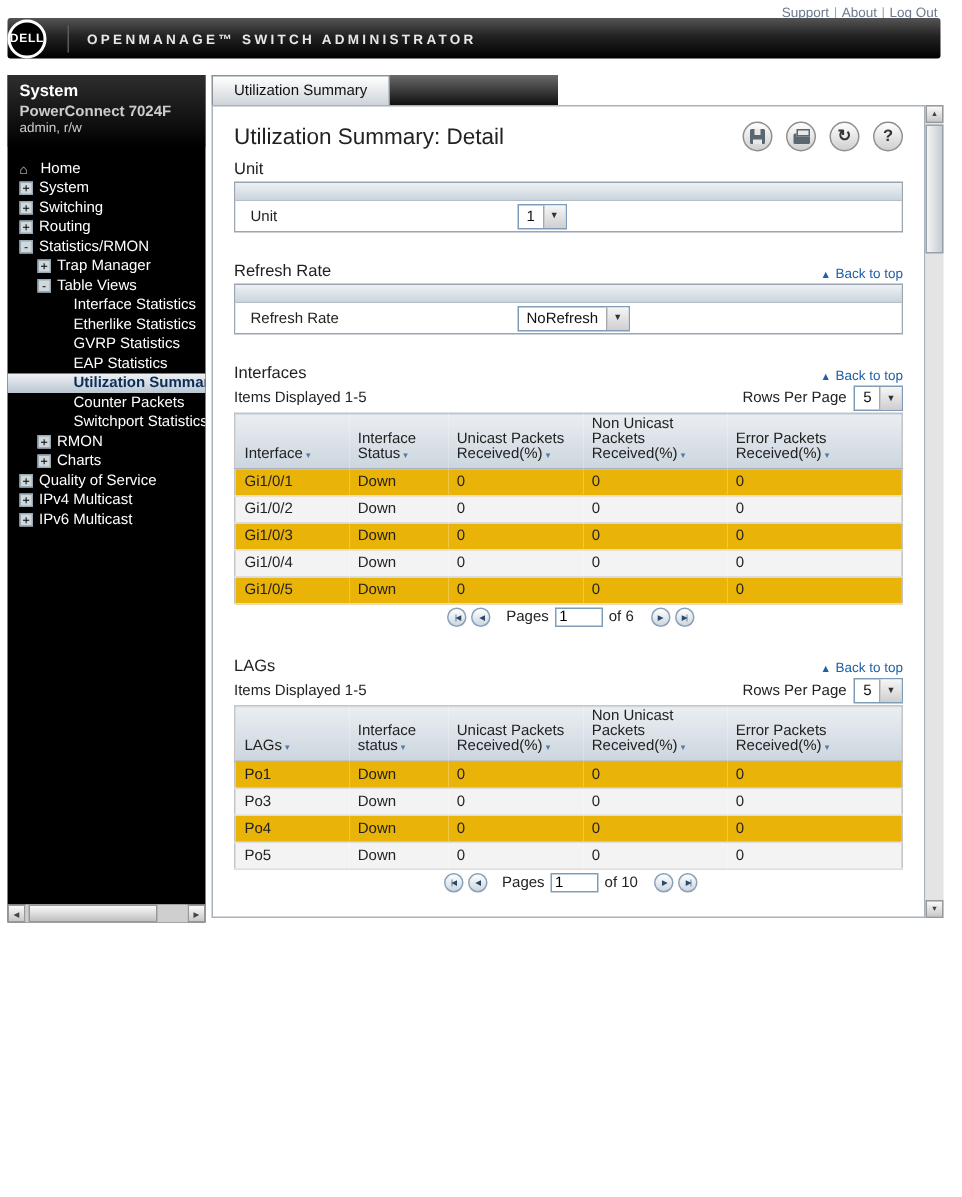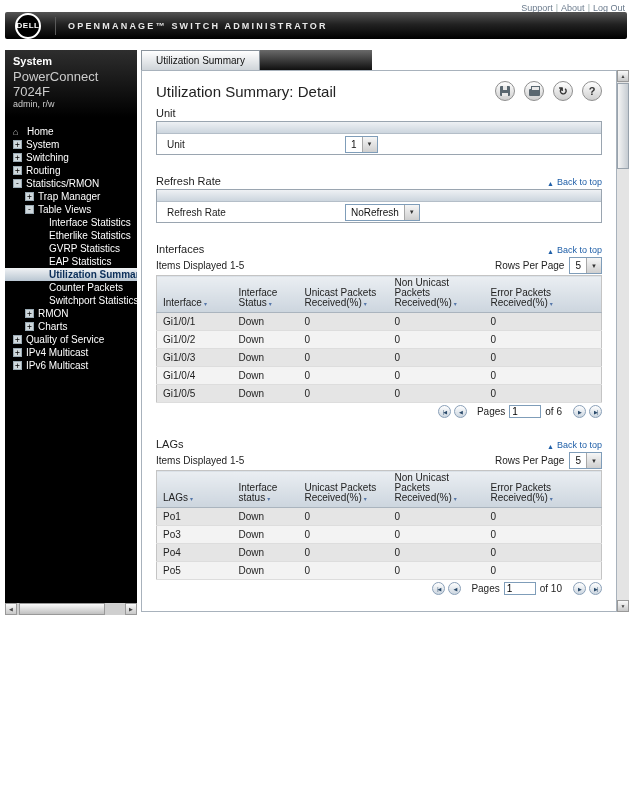--- a/index.html
+++ b/index.html
@@ -10,31 +10,31 @@
   
   .top-links { position:absolute; top:3px; right:16px; font-size:9px; color:#6b7b8d; }
   .top-links .tl { cursor:pointer; }
   .top-links .sep { margin:0 3px; color:#9aa; }
 
   
   .topbar { position:absolute; left:5px; top:12px; width:622px; height:27px;
             background:linear-gradient(#555 0%, #222 45%, #000 100%);
             border-radius:2px; display:flex; align-items:center; }
   .dell-logo { width:26px; height:26px; border:2px solid #fff; border-radius:50%;
-               margin-left:10px; display:flex; align-items:center; justify-content:center;
+               margin-left:0; display:flex; align-items:center; justify-content:center;
                color:#fff; font-weight:bold; font-size:8px; letter-spacing:.5px; background:#000; }
   .bar-sep { width:1px; height:18px; background:#5a5a5a; margin:0 12px 0 14px; }
   .app-title { color:#e8e8e8; font-size:9px; font-weight:bold; letter-spacing:2.2px; }
 
   
   .sidebar { position:absolute; left:5px; top:50px; width:132px; height:565px;
              background:#000; overflow:hidden; }
   .side-head { padding:5px 8px 8px; background:linear-gradient(#2e2e2e,#000); }
   .sys-title { color:#fff; font-size:11px; font-weight:bold; }
-  .sys-device { color:#ccc; font-size:13px; margin-top:2px; }
+  .sys-device { color:#ccc; font-size:10px; margin-top:2px;font-weight:bold; }
   .sys-user { color:#ccc; font-size:9px; }
   #nav-tree { margin-top:8px; }
   .tree-item { display:flex; align-items:center; height:13px; padding-left:8px;
                color:#fff; font-size:10px; white-space:nowrap; cursor:pointer; overflow:hidden; }
   .tree-item.lvl1 { padding-left:20px; }
   .tree-item.lvl2 { padding-left:44px; }
   .expand { width:9px; height:9px; border:1px solid #9aaab4; background:#cfd8dc; color:#000;
             font-size:8px; line-height:7px; text-align:center; margin-right:4px; flex:0 0 auto;
             font-family:"DejaVu Sans Mono", monospace; }
   .treeicon { width:10px; margin-right:4px; color:#ddd; font-size:9px; line-height:10px; flex:0 0 auto; }
@@ -91,24 +91,24 @@
                margin:1px 0; gap:12px; }
   .rpp { display:flex; align-items:center; gap:5px; }
 
   .data-table { width:100%; border-collapse:collapse; border:1px solid #c4c4c4; font-size:10px; }
   .data-table th { background:linear-gradient(#eaeef2,#ccd5de); border-bottom:1px solid #aab4be;
                    padding:2px 6px 3px; text-align:left; font-weight:normal; color:#222;
                    vertical-align:bottom; line-height:10px; }
   .data-table th:nth-child(1){ width:76px; } .data-table th:nth-child(2){ width:66px; }
   .data-table th:nth-child(3){ width:90px; } .data-table th:nth-child(4){ width:96px; }
   .data-table th .sort { font-size:6px; color:#5577aa; margin-left:2px; cursor:pointer; }
-  .data-table td { padding:3px 6px; border-bottom:1px solid #ddd; color:#222; background:#e5e5e5; }
+  .data-table td { padding:3px 6px; border-bottom:1px solid #ddd; color:#222; background:#eab308; }
   .data-table tbody tr:nth-child(even) td { background:#f3f3f3; }
 
-  .pagination { display:flex; justify-content:flex-end; align-items:center; font-size:10px; color:#222; margin:2px 0; }
+  .pagination { display:flex; justify-content:center; align-items:center; font-size:10px; color:#222; margin:2px 0; }
   .pg-btn { width:13px; height:13px; border-radius:50%; border:1px solid #8aa0b8;
             background:linear-gradient(#ffffff,#ccd6e0); color:#2a4a6a; font-size:5px; letter-spacing:-1px;
             display:flex; align-items:center; justify-content:center; margin-left:3px; cursor:pointer; }
   .pg-label { margin:0 4px 0 10px; }
   .page-input { width:32px; height:13px; border:1px solid #7f9db9; font-size:10px;
                 font-family:"Liberation Sans", sans-serif; padding:0 2px; margin-right:4px; }
   .pg-of { margin-right:8px; }
 
   
   .v-scroll { position:absolute; left:617px; top:70px; width:12px; height:542px; background:#e4e4e4; }

